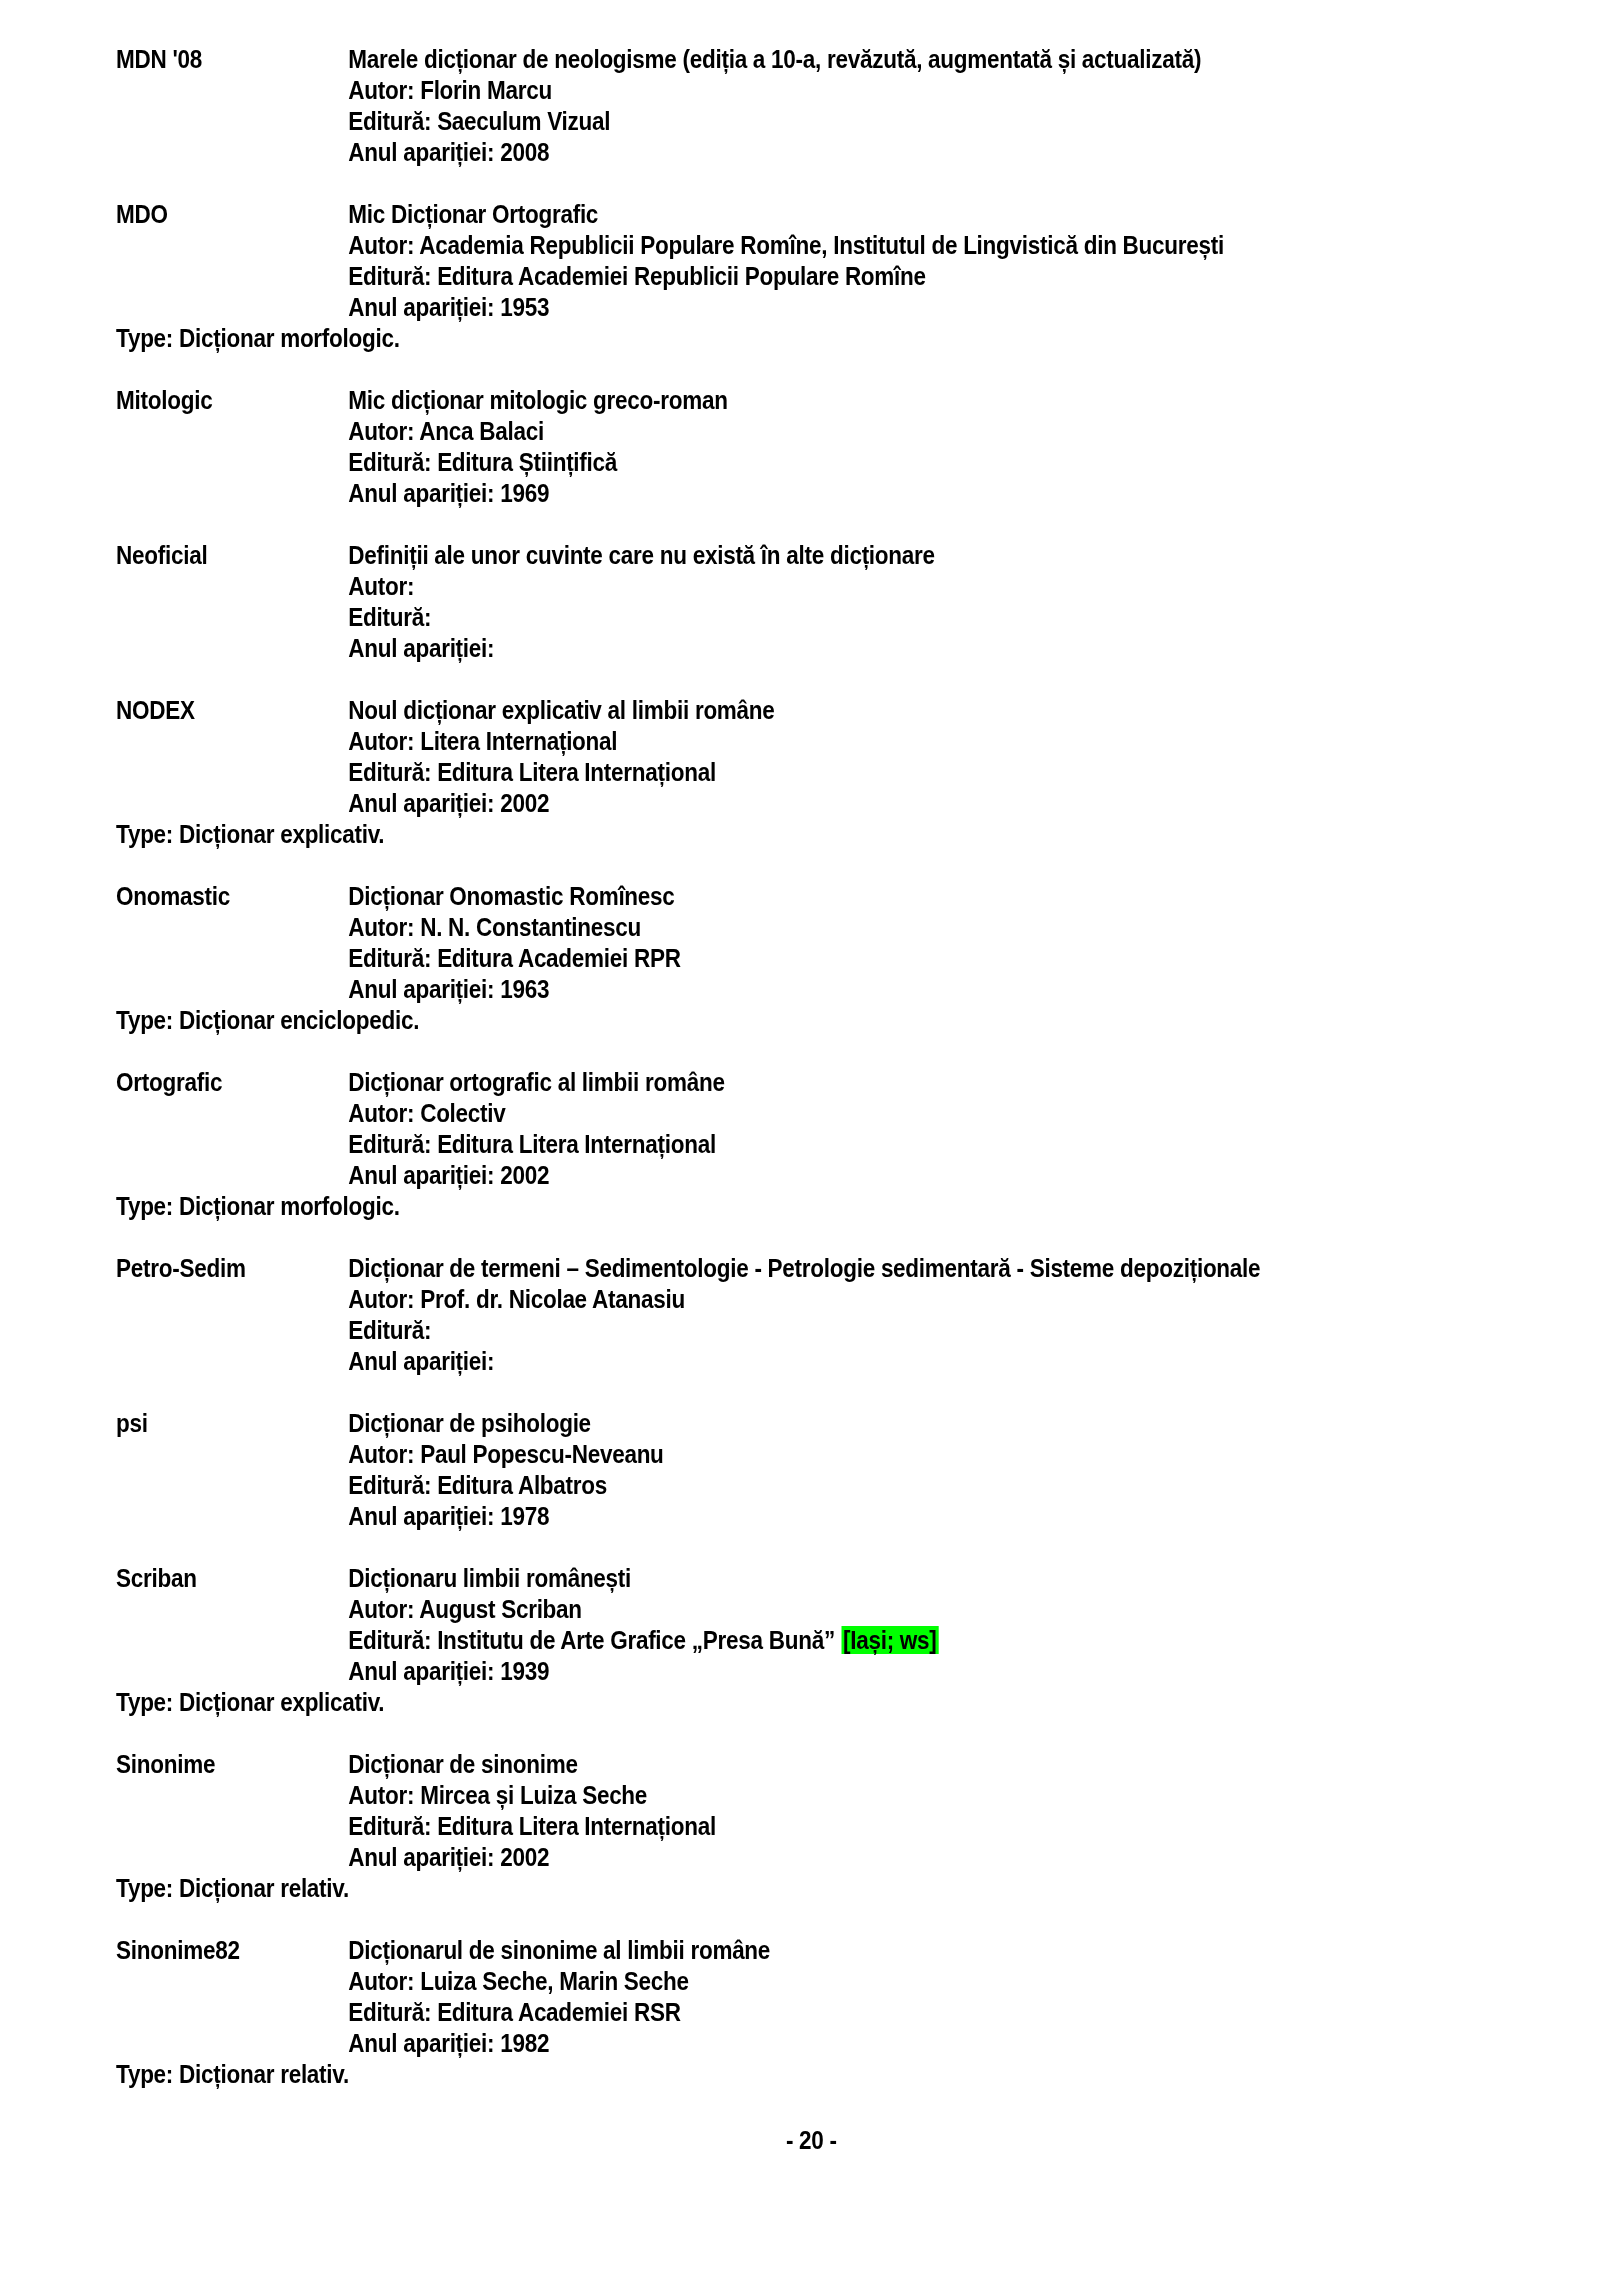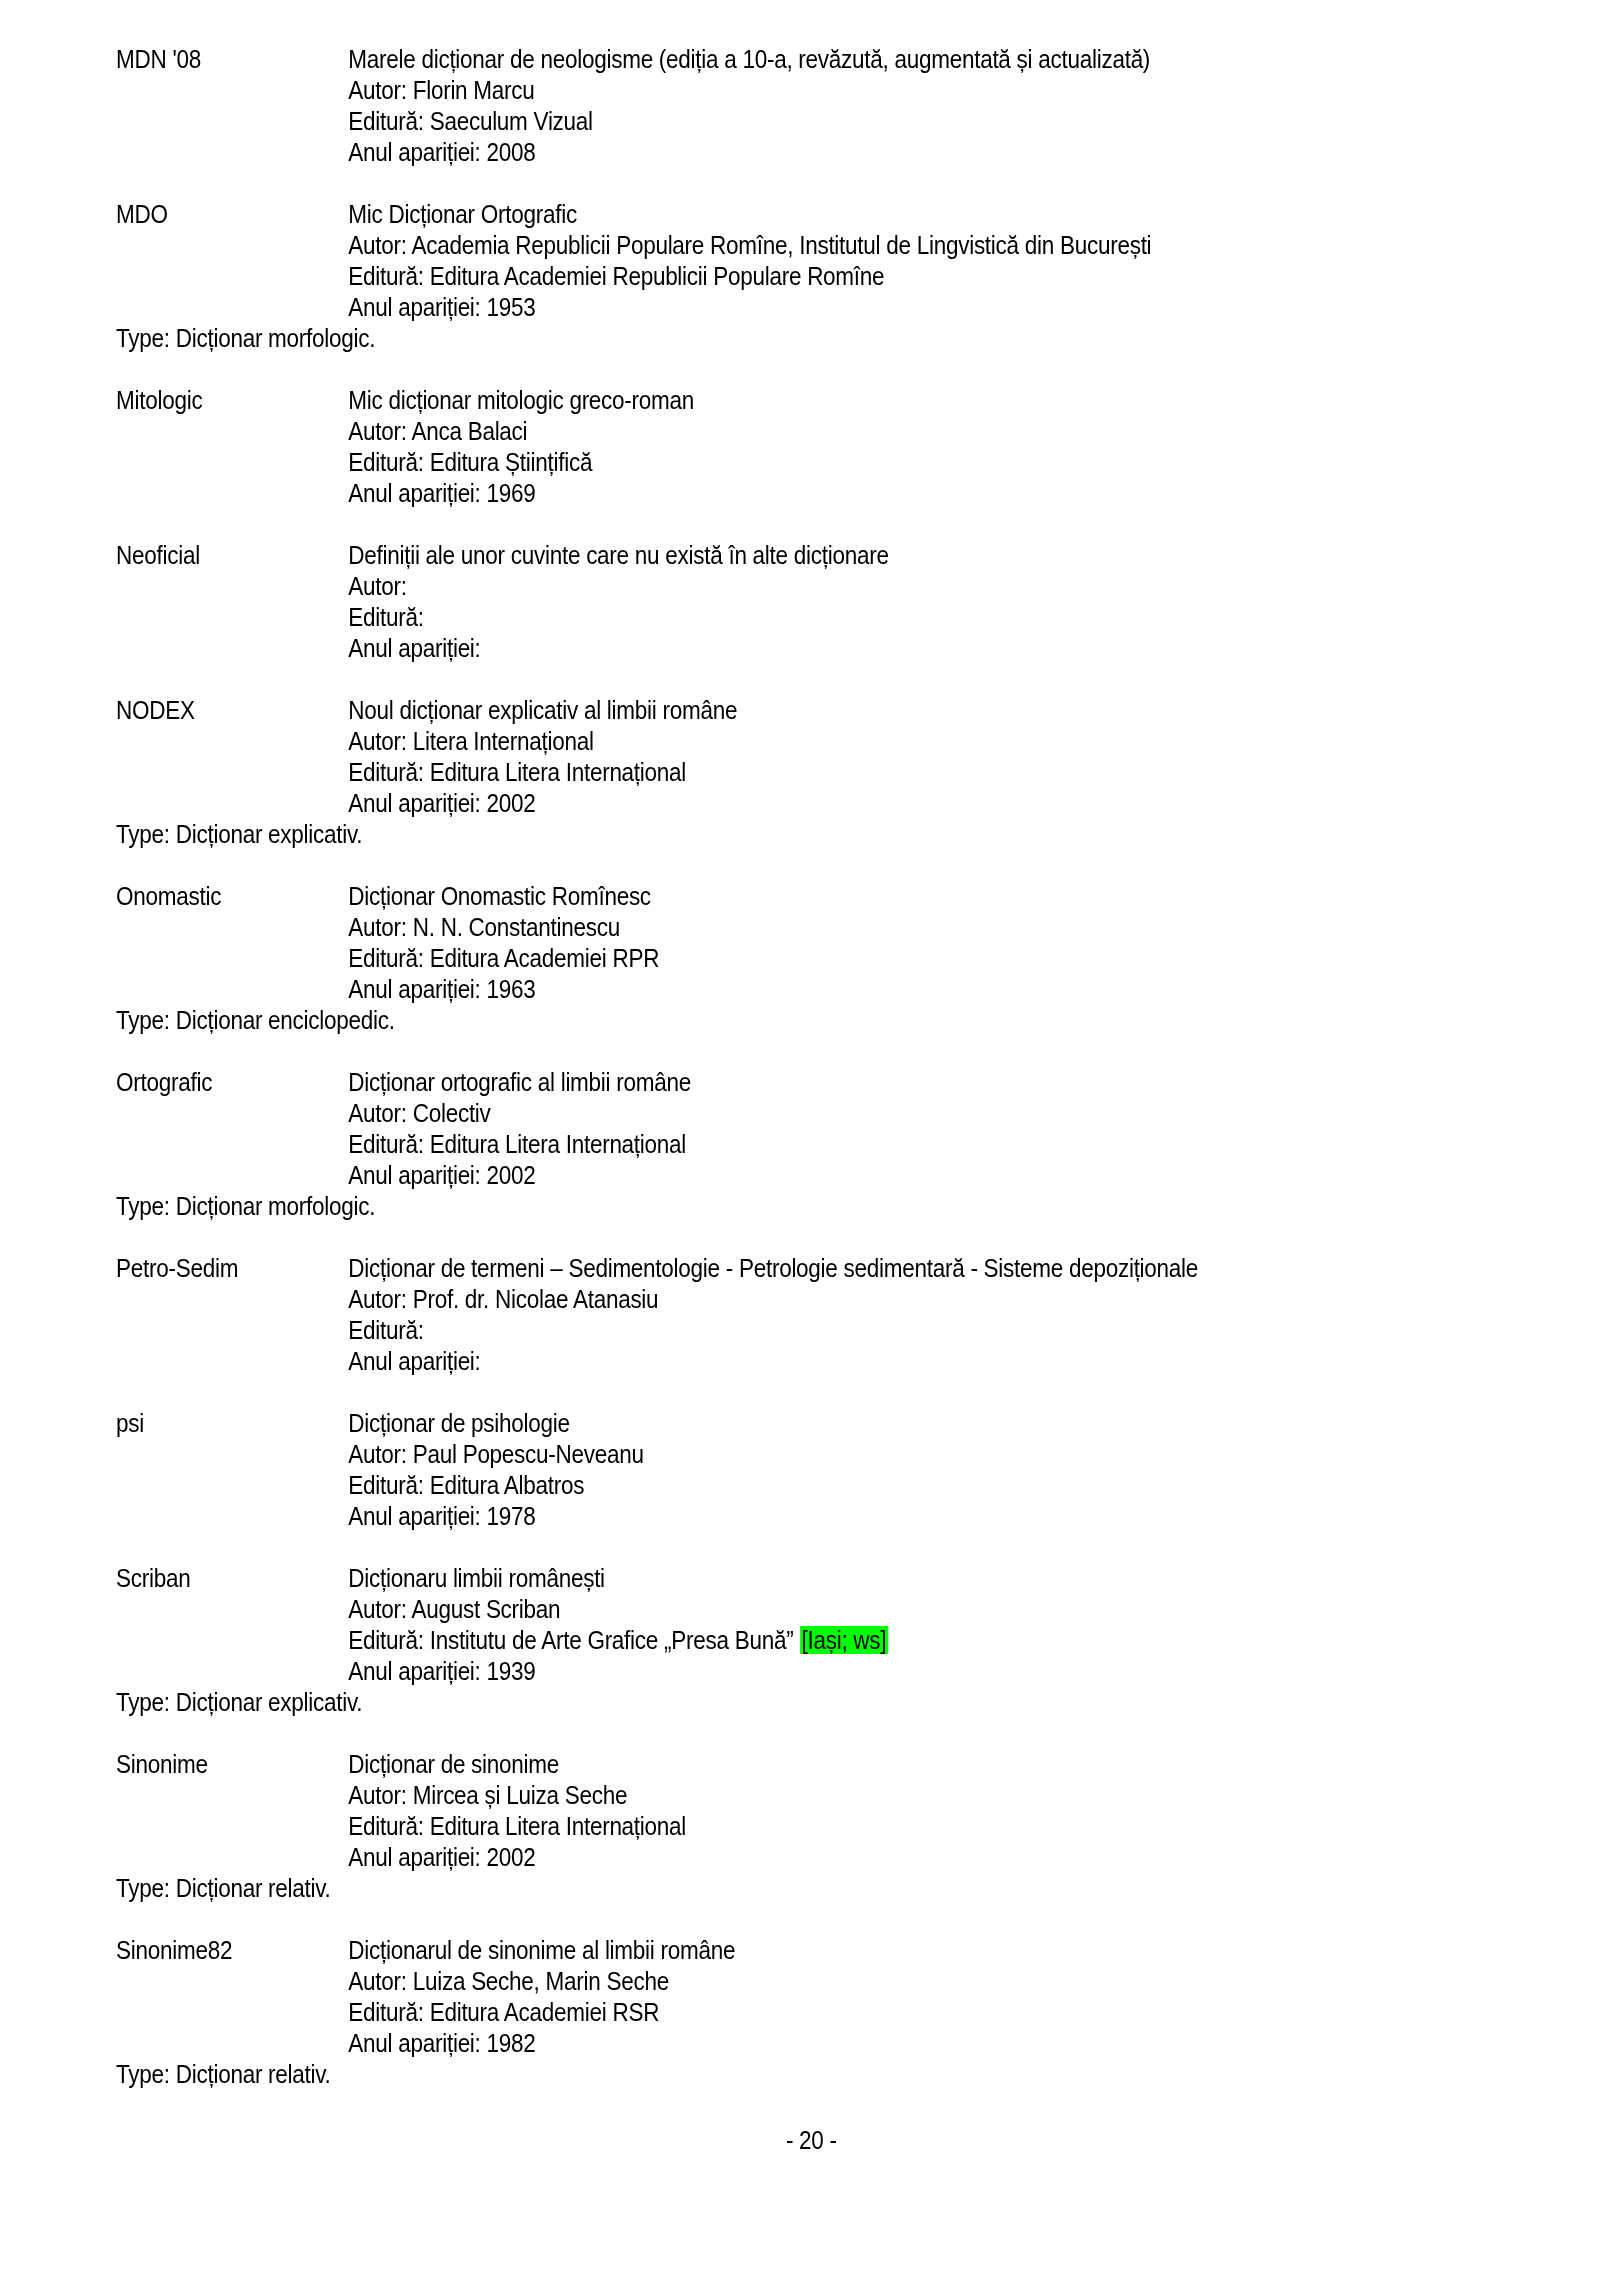--- a/index.html
+++ b/index.html
@@ -4,20 +4,21 @@
 <style>
   html, body { margin: 0; padding: 0; background: #ffffff; }
   .page {
     position: relative;
     width: 1623px;
     height: 2295px;
     background: #ffffff;
     overflow: hidden;
     color: #000000;
     font-family: "Liberation Sans", "DejaVu Sans", sans-serif;
+    font-weight: bold;
   }
   
   .content {
     position: relative;
     box-sizing: border-box;
     width: 1803px;
     height: 2295px;
     padding: 44px 0 0 129px;
     transform: scaleX(0.9);
     transform-origin: 0 0;

